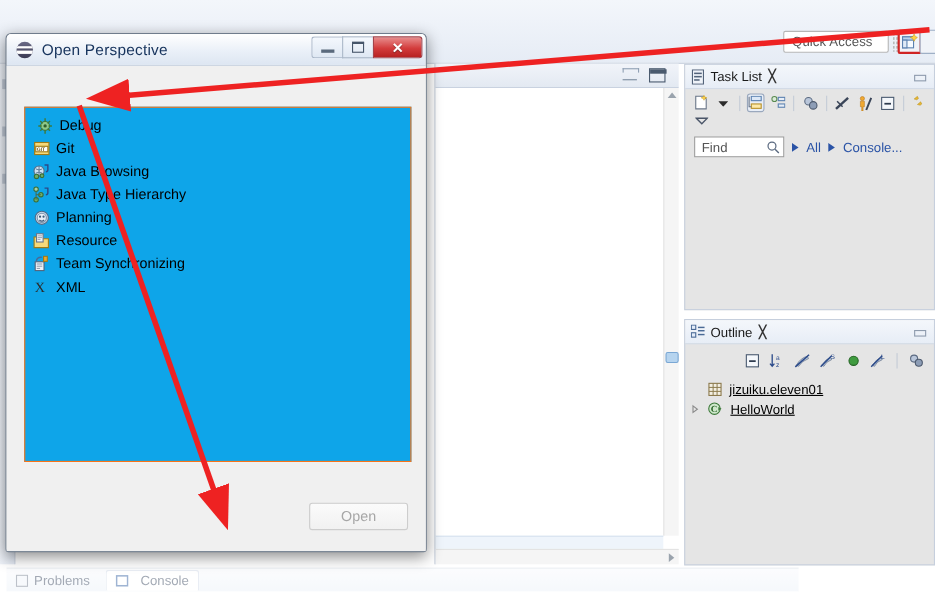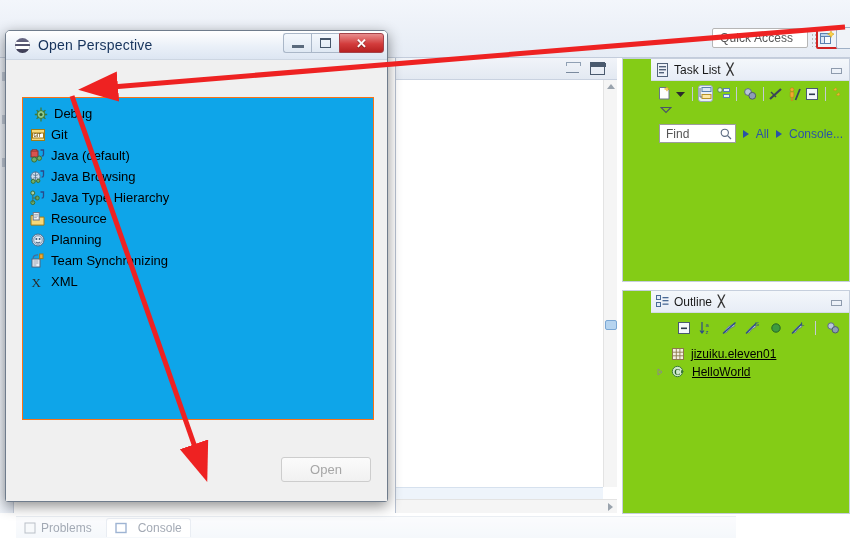--- a/index.html
+++ b/index.html
@@ -94,23 +94,22 @@
   }
   .editor-hscroll {
     position:absolute; left:0; right:0; bottom:0; height:14px;
     background:#f5f5f5; border-top:1px solid #e3e3e3;
   }
   .hs-right { position:absolute; right:4px; top:3px; width:0;height:0;
     border-top:4px solid transparent;border-bottom:4px solid transparent;border-left:5px solid #9aa3ad; }
 
   
   .view {
-    position: absolute; background: #84cc16;
+    position: absolute; background: #e5e5e5;
     border: 1px solid #c6cfdd;
-    padding-left: 28px;
   }
   .view-head {
     height: 22px; background: linear-gradient(#f4f7fb,#e7edf6);
     border-bottom: 1px solid #d3dbe7; position: relative;
     display: flex; align-items: center; padding-left: 5px;
   }
   .view-title { font-size: 12px; color: #1a1a1a; margin-left: 5px; }
   .view-close { margin-left: 6px; color:#333; font-size: 11px; font-weight: bold; }
   .view-min { position: absolute; right: 7px; top: 9px; width: 11px; height: 6px;
      border: 1px solid #8e9bad; }
@@ -200,21 +199,21 @@
   }
   .btn-normal {
     border: 1px solid #8d8d8d; background: linear-gradient(#fdfdfd,#e9e9e9);
     color: #111;
   }
 
   
   .arrows { position:absolute; left:0; top:0; width:850px; height:538px; pointer-events:none; }
 
   .bottom-tabs {
-    position: absolute; left: 16px; bottom: 0; width: 720px; height: 22px;
+    position: absolute; left: 6px; bottom: 0; width: 720px; height: 22px;
     background: linear-gradient(#f7f9fc,#eaf0f8);
     border-top: 1px solid #d2dae6;
     display:flex; align-items:center; gap: 14px; padding-left: 8px;
     opacity: .45;
   }
   .bt-tab { display:flex; align-items:center; gap:5px; font-size: 12px; color:#33425a; }
   .bt-tab.active { background: #ffffff; border: 1px solid #cfd8e6; border-bottom:none;
      border-radius: 3px 3px 0 0; padding: 2px 8px; gap: 11px; }
 </style>
 </head>
@@ -489,30 +488,20 @@
 
         <div class="li">
           <svg class="icon16" width="16" height="16" viewBox="0 0 16 16">
             <rect x="1.5" y="2.5" width="13" height="11" fill="#f6d97a" stroke="#a07b16"></rect>
             <rect x="2.5" y="6" width="11" height="5" fill="#fff" stroke="#a07b16"></rect>
             <text x="3.4" y="10.2" font-size="4.6" fill="#7a5c10" font-family="Liberation Sans" font-weight="bold">GIT</text>
           </svg>
           <span>Git</span>
         </div>
 
-        <div class="li">
-          <svg class="icon16" width="16" height="16" viewBox="0 0 16 16">
-            <rect x="1" y="3" width="7" height="6" fill="#d8534f" stroke="#8d2f2c"></rect>
-            <path d="M2 3 v-1.2 h5 v1.2" fill="#d8534f" stroke="#8d2f2c"></path>
-            <circle cx="4.2" cy="11.6" r="2.5" fill="#6fae68" stroke="#3a6f36"></circle>
-            <circle cx="9.3" cy="10.2" r="2.2" fill="#6fae68" stroke="#3a6f36"></circle>
-            <path d="M10.5 2 h3 v4.5 q0 1.6 -1.8 1.6" fill="none" stroke="#2b4a8a" stroke-width="1.3"></path>
-          </svg>
-          <span>Java (default)</span>
-        </div>
 
         <div class="li">
           <svg class="icon16" width="16" height="16" viewBox="0 0 16 16">
             <circle cx="5.5" cy="7.5" r="4.6" fill="#cfe0ef" stroke="#52708d"></circle>
             <path d="M2.6 5.6 Q5.5 7.4 8.4 5.6 M2.6 9.4 Q5.5 7.6 8.4 9.4 M5.5 2.9 v9.2" stroke="#52708d" fill="none" stroke-width=".8"></path>
             <circle cx="3.2" cy="12.4" r="2" fill="#6fae68" stroke="#3a6f36"></circle>
             <circle cx="8.2" cy="11.8" r="1.7" fill="#6fae68" stroke="#3a6f36"></circle>
             <path d="M10.5 2 h3 v4.5 q0 1.6 -1.8 1.6" fill="none" stroke="#2b4a8a" stroke-width="1.3"></path>
           </svg>
           <span>Java Browsing</span>
@@ -524,36 +513,36 @@
             <circle cx="7.2" cy="8" r="2" fill="#6fae68" stroke="#3a6f36"></circle>
             <circle cx="2.8" cy="12.6" r="2" fill="#6fae68" stroke="#3a6f36"></circle>
             <path d="M2.8 5 v7.6 M2.8 8 h4.4" fill="none" stroke="#4a6a4a" stroke-width=".9"></path>
             <path d="M10.5 2 h3 v4.5 q0 1.6 -1.8 1.6" fill="none" stroke="#2b4a8a" stroke-width="1.3"></path>
           </svg>
           <span>Java Type Hierarchy</span>
         </div>
 
         <div class="li">
           <svg class="icon16" width="16" height="16" viewBox="0 0 16 16">
-            <path d="M1 4.5 h5.5 l1.2 1.6 h6.3 v8 h-13z" fill="#f6d97a" stroke="#a07b16"></path>
-            <rect x="3.2" y="1.5" width="6" height="7.5" fill="#f1f4f8" stroke="#6a7688"></rect>
-            <path d="M4.2 3.4 h4 M4.2 5 h4 M4.2 6.6 h2.6" stroke="#8c98a8" stroke-width=".8"></path>
-          </svg>
-          <span>Resource</span>
-        </div>
-
-        <div class="li">
-          <svg class="icon16" width="16" height="16" viewBox="0 0 16 16">
             <circle cx="8" cy="8" r="6" fill="#c9d8e8" stroke="#4f6c8a"></circle>
             <circle cx="8" cy="8" r="4.2" fill="#e8eff7" stroke="#7b94ad"></circle>
             <circle cx="6.4" cy="7" r="1" fill="#3c5b7a"></circle>
             <circle cx="9.6" cy="7" r="1" fill="#3c5b7a"></circle>
             <path d="M5.8 10 Q8 12 10.2 10" fill="none" stroke="#3c5b7a" stroke-width="1"></path>
           </svg>
           <span>Planning</span>
+        </div>
+
+        <div class="li">
+          <svg class="icon16" width="16" height="16" viewBox="0 0 16 16">
+            <path d="M1 4.5 h5.5 l1.2 1.6 h6.3 v8 h-13z" fill="#f6d97a" stroke="#a07b16"></path>
+            <rect x="3.2" y="1.5" width="6" height="7.5" fill="#f1f4f8" stroke="#6a7688"></rect>
+            <path d="M4.2 3.4 h4 M4.2 5 h4 M4.2 6.6 h2.6" stroke="#8c98a8" stroke-width=".8"></path>
+          </svg>
+          <span>Resource</span>
         </div>
 
         <div class="li">
           <svg class="icon16" width="16" height="16" viewBox="0 0 16 16">
             <rect x="2" y="6" width="8" height="8" fill="#eef2f8" stroke="#53637a"></rect>
             <path d="M3.4 8 h5 M3.4 10 h5 M3.4 12 h3" stroke="#7b8b9e" stroke-width=".8"></path>
             <path d="M3 5.5 q0.5 -4 5 -3.6" fill="none" stroke="#4a6a96" stroke-width="1.2"></path>
             <rect x="9.6" y="1" width="3.4" height="4.6" fill="#f0a830" stroke="#a07b16"></rect>
           </svg>
           <span>Team Synchronizing</span>

